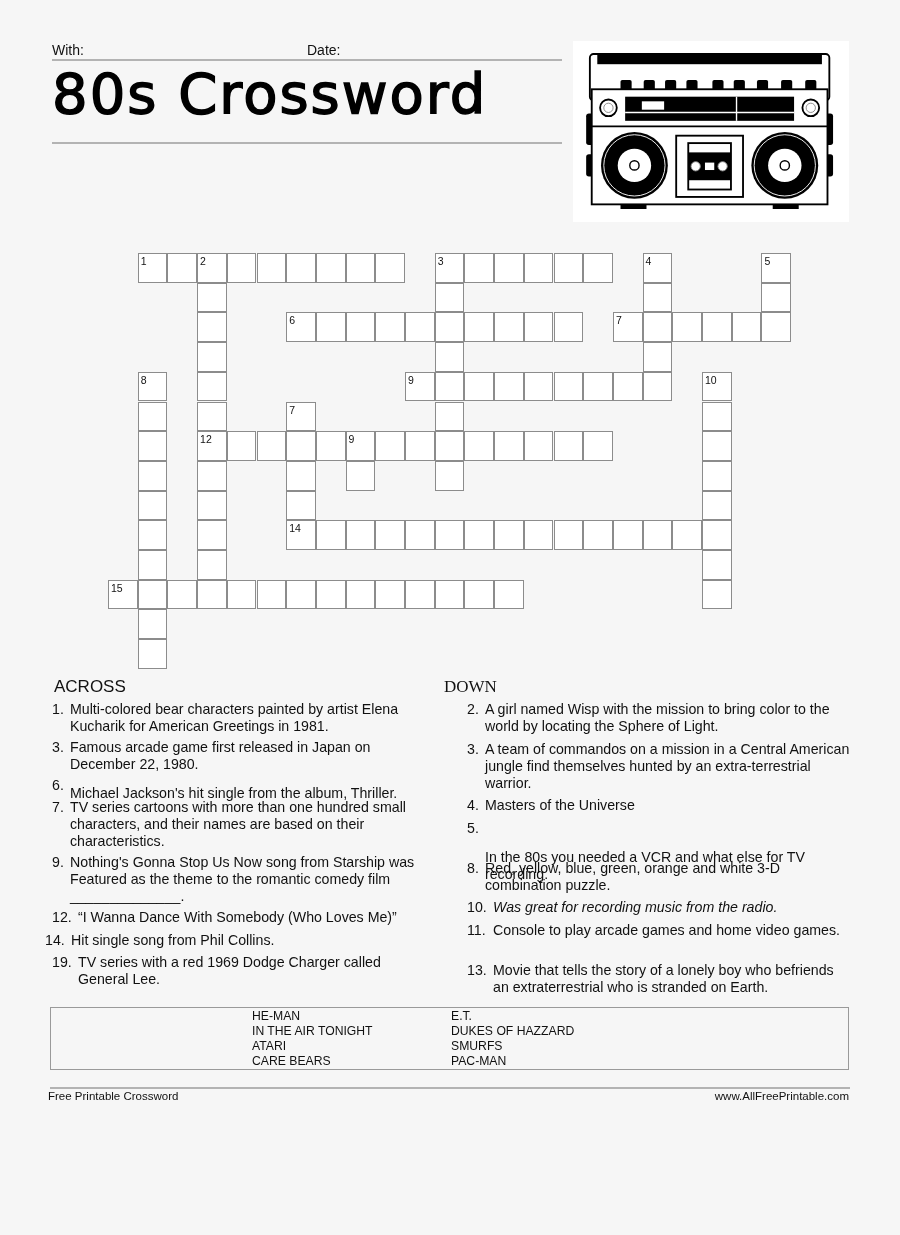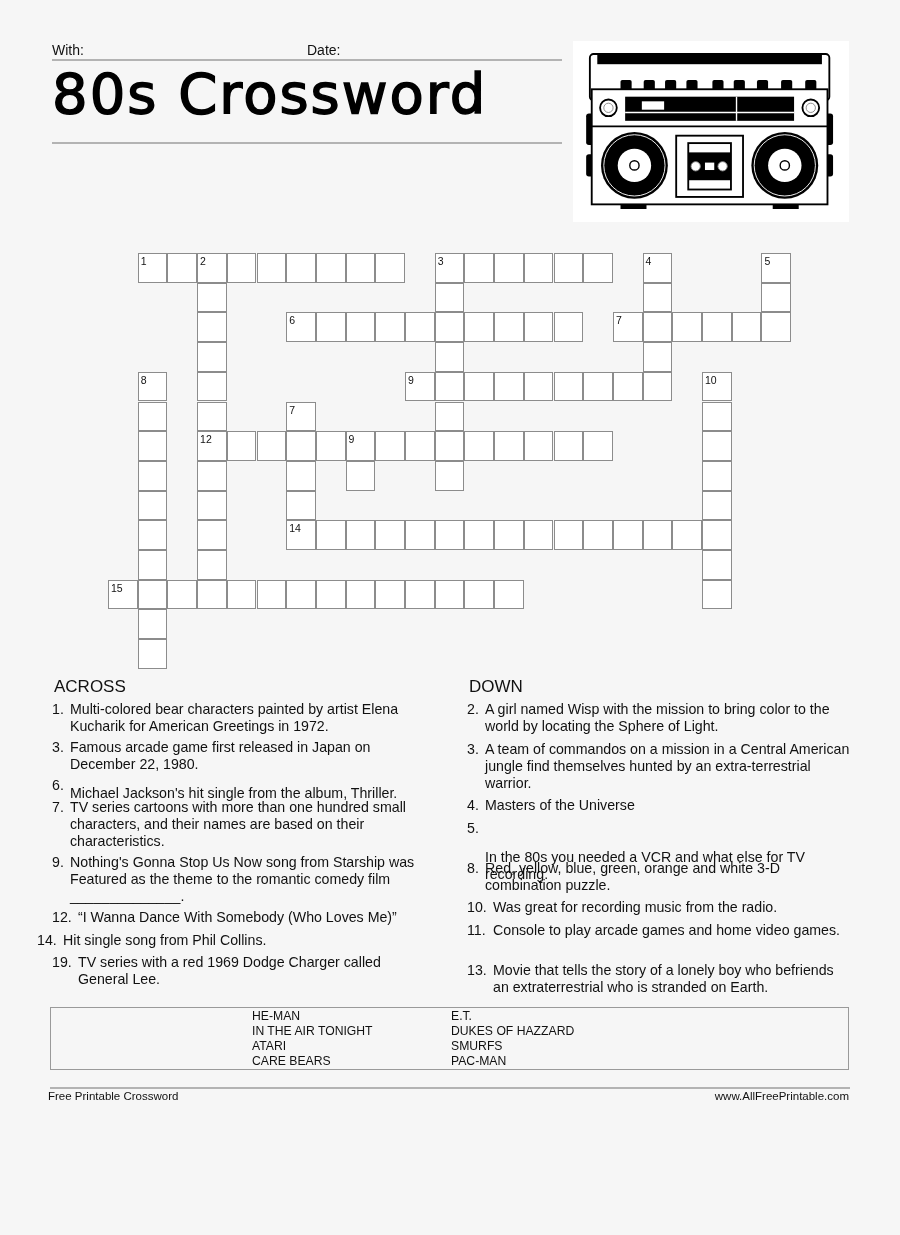--- a/index.html
+++ b/index.html
@@ -237,21 +237,21 @@
     <div class="cell" style="left: 405px; top: 579.7px;"></div>
     <div class="cell" style="left: 434.7px; top: 579.7px;"></div>
     <div class="cell" style="left: 464.4px; top: 579.7px;"></div>
     <div class="cell" style="left: 494.1px; top: 579.7px;"></div>
   </div>
 
 <div class="sec-title" style="left:54px;top:677px;">ACROSS</div>
 <div id="across-list">
     <div class="clue" style="left: 52px; top: 701px; width: 380px;">
       <span class="n">1.</span>
-      <span class="t" style="padding-left: 18px;">Multi-colored bear characters painted by artist Elena Kucharik for American Greetings in 1972.</span>
+      <span class="t" style="padding-left: 18px;">Multi-colored bear characters painted by artist Elena Kucharik for American Greetings in 1981.</span>
     </div>
     <div class="clue" style="left: 52px; top: 739px; width: 380px;">
       <span class="n">3.</span>
       <span class="t" style="padding-left: 18px;">Famous arcade game first released in Japan on December 22, 1980.</span>
     </div>
     <div class="clue" style="left: 52px; top: 777px; width: 380px;">
       <span class="n">6.</span>
       <span class="t" style="padding-left: 18px; margin-top: 8px;">Michael Jackson's hit single from the album, Thriller.</span>
     </div>
     <div class="clue" style="left: 52px; top: 799px; width: 380px;">
@@ -259,31 +259,31 @@
       <span class="t" style="padding-left: 18px;">TV series cartoons with more than one hundred small characters, and their names are based on their characteristics.</span>
     </div>
     <div class="clue" style="left: 52px; top: 854px; width: 380px;">
       <span class="n">9.</span>
       <span class="t" style="padding-left: 18px;">Nothing's Gonna Stop Us Now song from Starship was Featured as the theme to the romantic comedy film ______________.</span>
     </div>
     <div class="clue" style="left: 52px; top: 909px; width: 380px;">
       <span class="n">12.</span>
       <span class="t" style="padding-left: 26px;">“I Wanna Dance With Somebody (Who Loves Me)”</span>
     </div>
-    <div class="clue" style="left: 37px; top: 932px; width: 380px;">
+    <div class="clue" style="left: 45px; top: 932px; width: 380px;">
       <span class="n">14.</span>
       <span class="t" style="padding-left: 26px;">Hit single song from Phil Collins.</span>
     </div>
     <div class="clue" style="left: 52px; top: 954px; width: 380px;">
       <span class="n">19.</span>
       <span class="t" style="padding-left: 26px;">TV series with a red 1969 Dodge Charger called General Lee.</span>
     </div>
   </div>
 
-<div class="sec-title" style="left:469px;top:677px;">DOWN</div>
+<div class="sec-title" style="left:444px;top:677px;font-family:Liberation Serif, serif;">DOWN</div>
 <div id="down-list">
     <div class="clue" style="left: 467px; top: 701px; width: 385px;">
       <span class="n">2.</span>
       <span class="t" style="padding-left: 18px;">A girl named Wisp with the mission to bring color to the world by locating the Sphere of Light.</span>
     </div>
     <div class="clue" style="left: 467px; top: 741px; width: 385px;">
       <span class="n">3.</span>
       <span class="t" style="padding-left: 18px;">A team of commandos on a mission in a Central American jungle find themselves hunted by an extra-terrestrial warrior.</span>
     </div>
     <div class="clue" style="left: 467px; top: 797px; width: 385px;">
@@ -293,21 +293,21 @@
     <div class="clue" style="left: 467px; top: 820px; width: 385px;">
       <span class="n">5.</span>
       <span class="t" style="padding-left: 18px; margin-top: 29px;">In the 80s you needed a VCR and what else for TV recording.</span>
     </div>
     <div class="clue" style="left: 467px; top: 860px; width: 385px;">
       <span class="n">8.</span>
       <span class="t" style="padding-left: 18px;">Red, yellow, blue, green, orange and white 3-D combination puzzle.</span>
     </div>
     <div class="clue" style="left: 467px; top: 899px; width: 385px;">
       <span class="n">10.</span>
-      <span class="t" style="padding-left: 26px;">Was great for recording music from the radio.</span>
+      <span class="t" style="padding-left: 26px; font-style: italic;">Was great for recording music from the radio.</span>
     </div>
     <div class="clue" style="left: 467px; top: 922px; width: 385px;">
       <span class="n">11.</span>
       <span class="t" style="padding-left: 26px;">Console to play arcade games and home video games.</span>
     </div>
     <div class="clue" style="left: 467px; top: 962px; width: 385px;">
       <span class="n">13.</span>
       <span class="t" style="padding-left: 26px;">Movie that tells the story of a lonely boy who befriends an extraterrestrial who is stranded on Earth.</span>
     </div>
   </div>

